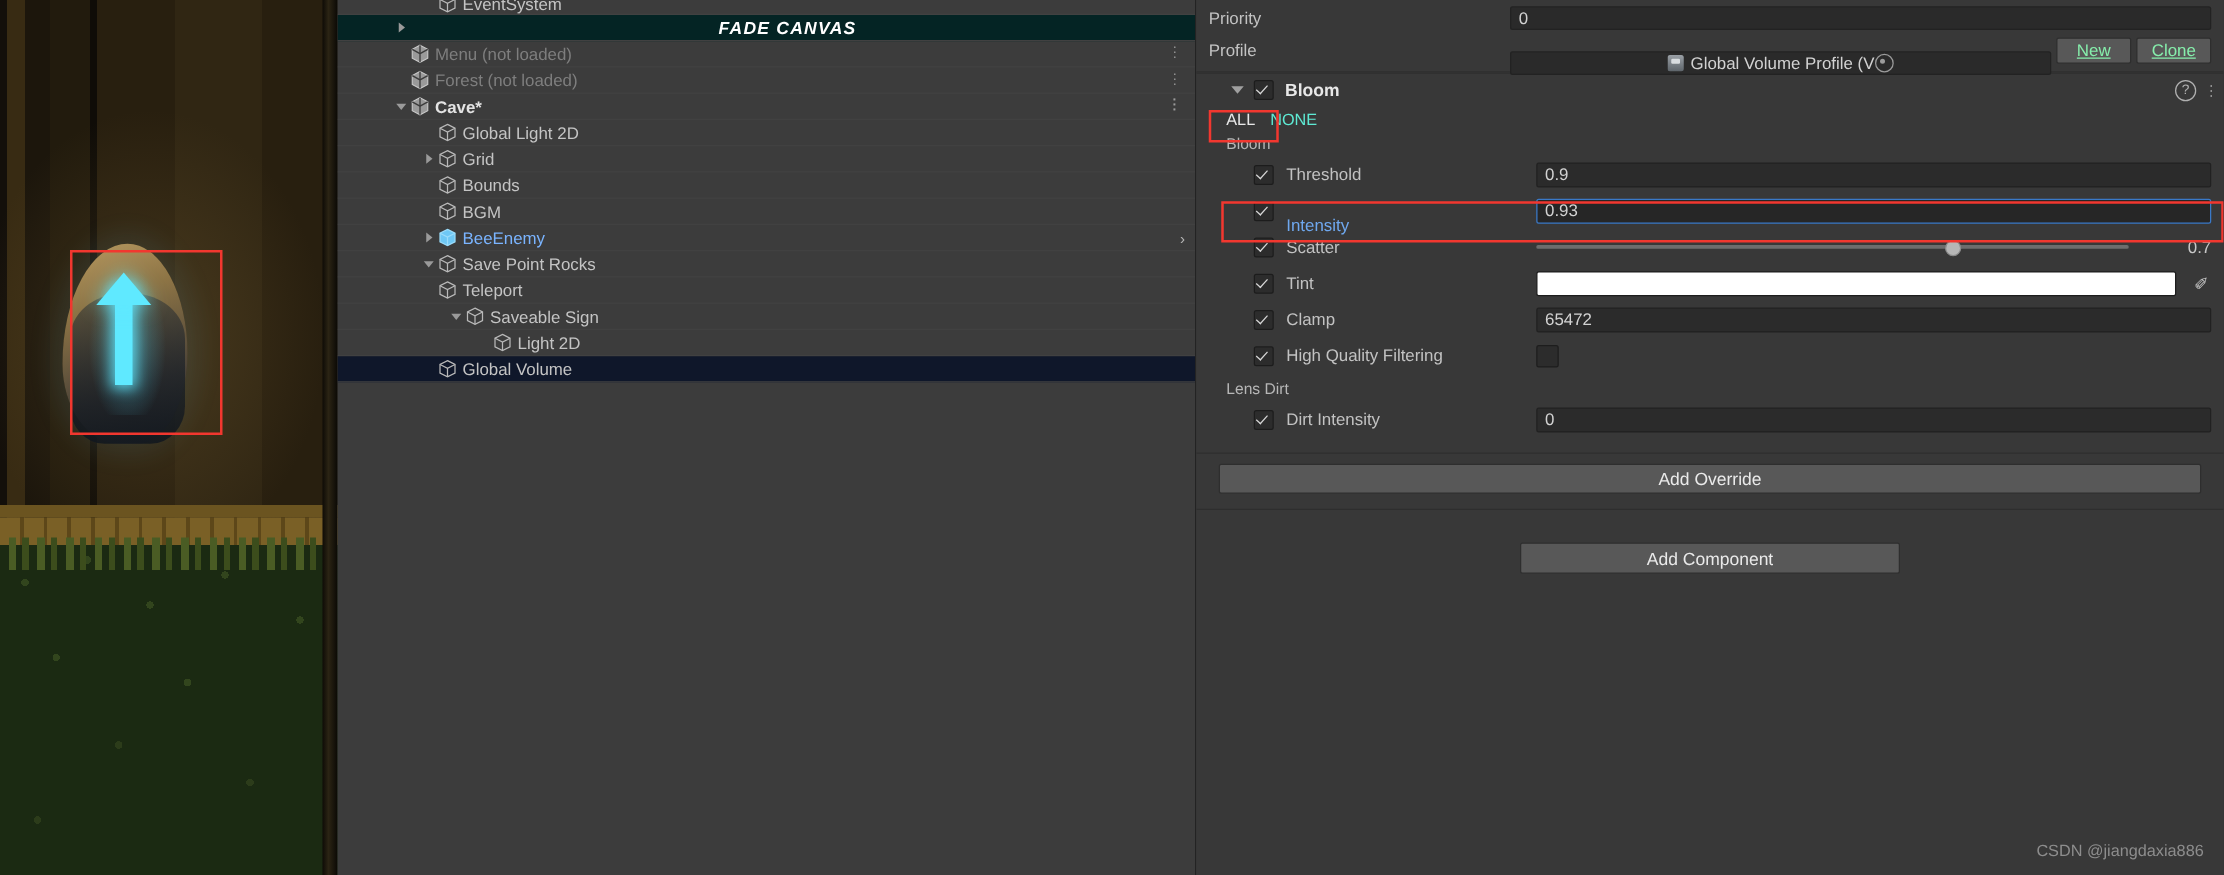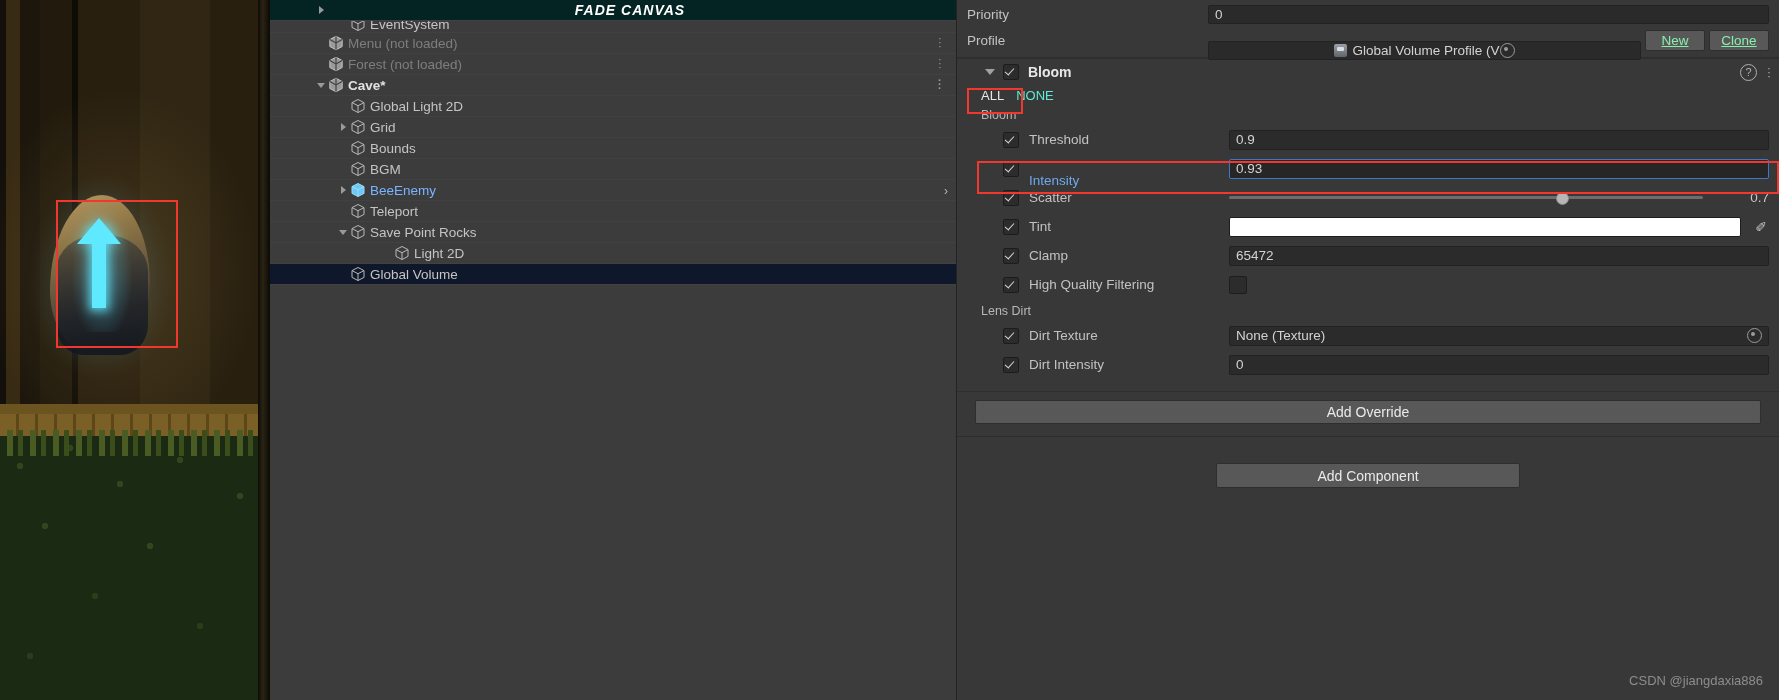--- a/index.html
+++ b/index.html
@@ -435,34 +435,34 @@
     <div class="gv-layer gv-rock-dark"></div>
     <div class="gv-layer gv-arrow-glow"></div>
     <div class="gv-layer gv-arrow"></div>
     <div class="gv-layer gv-arrow-head"></div>
     <div class="gv-layer gv-redbox"></div>
     <div class="gv-layer gv-rightedge"></div>
   </div>
 
   <div id="hierarchy">
     <div id="hier-rows">
+        <div class="h-row" style="height: 12px; align-items: flex-end; overflow: hidden;">
+          <div style="flex: 0 0 66px;"></div>
+          <div class="h-arrow "></div>
+          <span class="h-icon"><svg viewBox="0 0 16 16" width="16" height="16">
+              <path d="M8 1.5 L14 4.6 L14 11.4 L8 14.5 L2 11.4 L2 4.6 Z" fill="none" stroke="#b9b9b9" stroke-width="1"></path>
+              <path d="M2 4.6 L8 7.7 L14 4.6 M8 7.7 L8 14.5" fill="none" stroke="#b9b9b9" stroke-width="1"></path>
+            </svg></span>
+          <span class="h-label">EventSystem</span>
+        </div>
         <div class="h-row fade">
           <div style="flex: 0 0 44px;"></div>
           <div class="h-arrow right"></div>
           <div class="fade-text">FADE CANVAS</div>
         </div>
-        <div class="h-row" style="height: 12px; align-items: flex-end; overflow: hidden;">
-          <div style="flex: 0 0 66px;"></div>
-          <div class="h-arrow "></div>
-          <span class="h-icon"><svg viewBox="0 0 16 16" width="16" height="16">
-              <path d="M8 1.5 L14 4.6 L14 11.4 L8 14.5 L2 11.4 L2 4.6 Z" fill="none" stroke="#b9b9b9" stroke-width="1"></path>
-              <path d="M2 4.6 L8 7.7 L14 4.6 M8 7.7 L8 14.5" fill="none" stroke="#b9b9b9" stroke-width="1"></path>
-            </svg></span>
-          <span class="h-label">EventSystem</span>
-        </div>
         <div class="h-row dimtext">
           <div style="flex: 0 0 44px;"></div>
           <div class="h-arrow "></div>
           <span class="h-icon"><svg viewBox="0 0 16 16" width="16" height="16">
               <path d="M8 1.2 L14.2 4.5 L14.2 11.5 L8 14.8 L1.8 11.5 L1.8 4.5 Z" fill="#9a9a9a" stroke="#c9c9c9" stroke-width="0.9"></path>
               <path d="M1.8 4.5 L8 7.9 L14.2 4.5 M8 7.9 L8 14.8" fill="none" stroke="#3c3c3c" stroke-width="1.1"></path>
               <path d="M8 1.2 L8 7.9" stroke="#3c3c3c" stroke-width="1.1"></path>
             </svg></span>
           <span class="h-label">Menu (not loaded)</span>
           <div class="h-dots">
@@ -542,35 +542,44 @@
           <div class="h-arrow right"></div>
           <span class="h-icon"><svg viewBox="0 0 16 16" width="16" height="16">
               <path d="M8 1.5 L14 4.6 L14 11.4 L8 14.5 L2 11.4 L2 4.6 Z" fill="#6ec8f5" stroke="#9adcfb" stroke-width="1"></path>
               <path d="M2 4.6 L8 7.7 L14 4.6 M8 7.7 L8 14.5" fill="none" stroke="#9adcfb" stroke-width="1"></path>
             </svg></span>
           <span class="h-label blue">BeeEnemy</span>
           <div class="h-chevron">›</div>
         </div>
         <div class="h-row">
           <div style="flex: 0 0 66px;"></div>
+          <div class="h-arrow down"></div>
+          <span class="h-icon"><svg viewBox="0 0 16 16" width="16" height="16">
+              <path d="M8 1.5 L14 4.6 L14 11.4 L8 14.5 L2 11.4 L2 4.6 Z" fill="none" stroke="#b9b9b9" stroke-width="1"></path>
+              <path d="M2 4.6 L8 7.7 L14 4.6 M8 7.7 L8 14.5" fill="none" stroke="#b9b9b9" stroke-width="1"></path>
+            </svg></span>
+          <span class="h-label">Save Point Rocks</span>
+        </div>
+        <div class="h-row">
+          <div style="flex: 0 0 66px;"></div>
           <div class="h-arrow "></div>
           <span class="h-icon"><svg viewBox="0 0 16 16" width="16" height="16">
               <path d="M8 1.5 L14 4.6 L14 11.4 L8 14.5 L2 11.4 L2 4.6 Z" fill="none" stroke="#b9b9b9" stroke-width="1"></path>
               <path d="M2 4.6 L8 7.7 L14 4.6 M8 7.7 L8 14.5" fill="none" stroke="#b9b9b9" stroke-width="1"></path>
             </svg></span>
           <span class="h-label">Teleport</span>
         </div>
         <div class="h-row">
-          <div style="flex: 0 0 66px;"></div>
+          <div style="flex: 0 0 88px;"></div>
           <div class="h-arrow down"></div>
           <span class="h-icon"><svg viewBox="0 0 16 16" width="16" height="16">
               <path d="M8 1.5 L14 4.6 L14 11.4 L8 14.5 L2 11.4 L2 4.6 Z" fill="none" stroke="#b9b9b9" stroke-width="1"></path>
               <path d="M2 4.6 L8 7.7 L14 4.6 M8 7.7 L8 14.5" fill="none" stroke="#b9b9b9" stroke-width="1"></path>
             </svg></span>
-          <span class="h-label">Save Point Rocks</span>
+          <span class="h-label">Saveable Sign</span>
         </div>
         <div class="h-row">
           <div style="flex: 0 0 110px;"></div>
           <div class="h-arrow "></div>
           <span class="h-icon"><svg viewBox="0 0 16 16" width="16" height="16">
               <path d="M8 1.5 L14 4.6 L14 11.4 L8 14.5 L2 11.4 L2 4.6 Z" fill="none" stroke="#b9b9b9" stroke-width="1"></path>
               <path d="M2 4.6 L8 7.7 L14 4.6 M8 7.7 L8 14.5" fill="none" stroke="#b9b9b9" stroke-width="1"></path>
             </svg></span>
           <span class="h-label">Light 2D</span>
         </div>
@@ -666,28 +675,20 @@
           <div class="small-cbx"></div>
           <div style="flex: 1 1 0%;"></div>
         </div>
       </div>
 
     <div class="sub-hdr" style="margin-top:2px;">Lens Dirt</div>
 
     <div id="lensdirt-props">
         <div class="prop-row">
           <span class="cbx on"></span>
-          <span class="prop-label">Dirt Texture</span>
-          <div class="prop-field" style="justify-content: space-between;">
-            <span>None (Texture)</span>
-            <span class="obj-sel"></span>
-          </div>
-        </div>
-        <div class="prop-row">
-          <span class="cbx on"></span>
           <span class="prop-label">Dirt Intensity</span>
           <div class="prop-field">0</div>
         </div>
       </div>
 
     <div class="ins-sep" style="margin-top:12px;"></div>
 
     <div class="wide-btn">Add Override</div>
 
     <div class="ins-sep" style="margin-top:12px;background:#2e2e2e;"></div>

